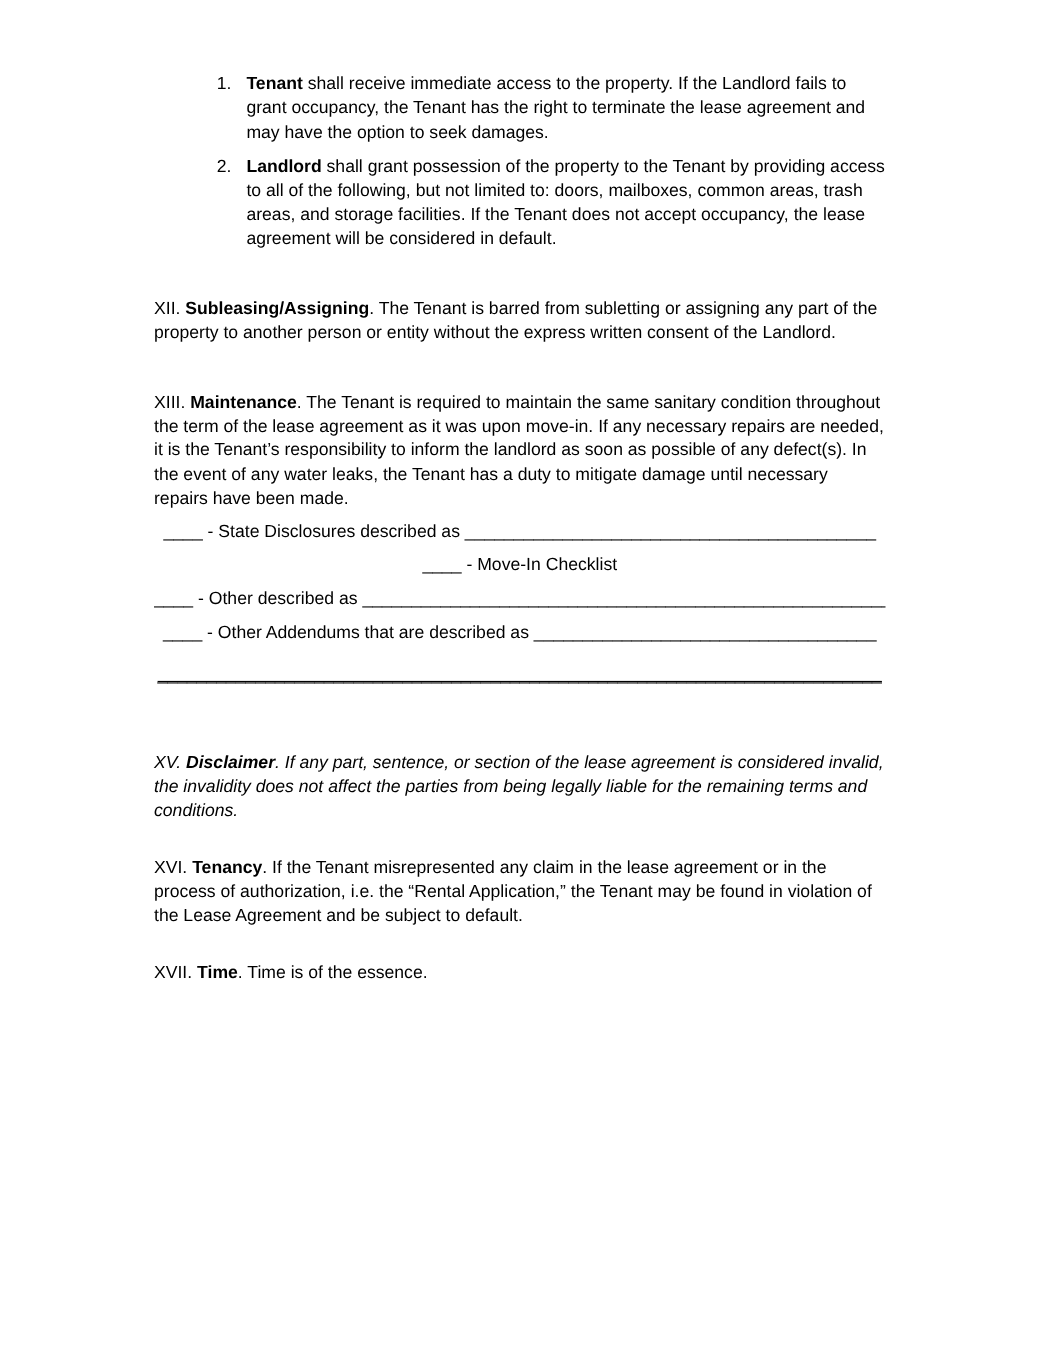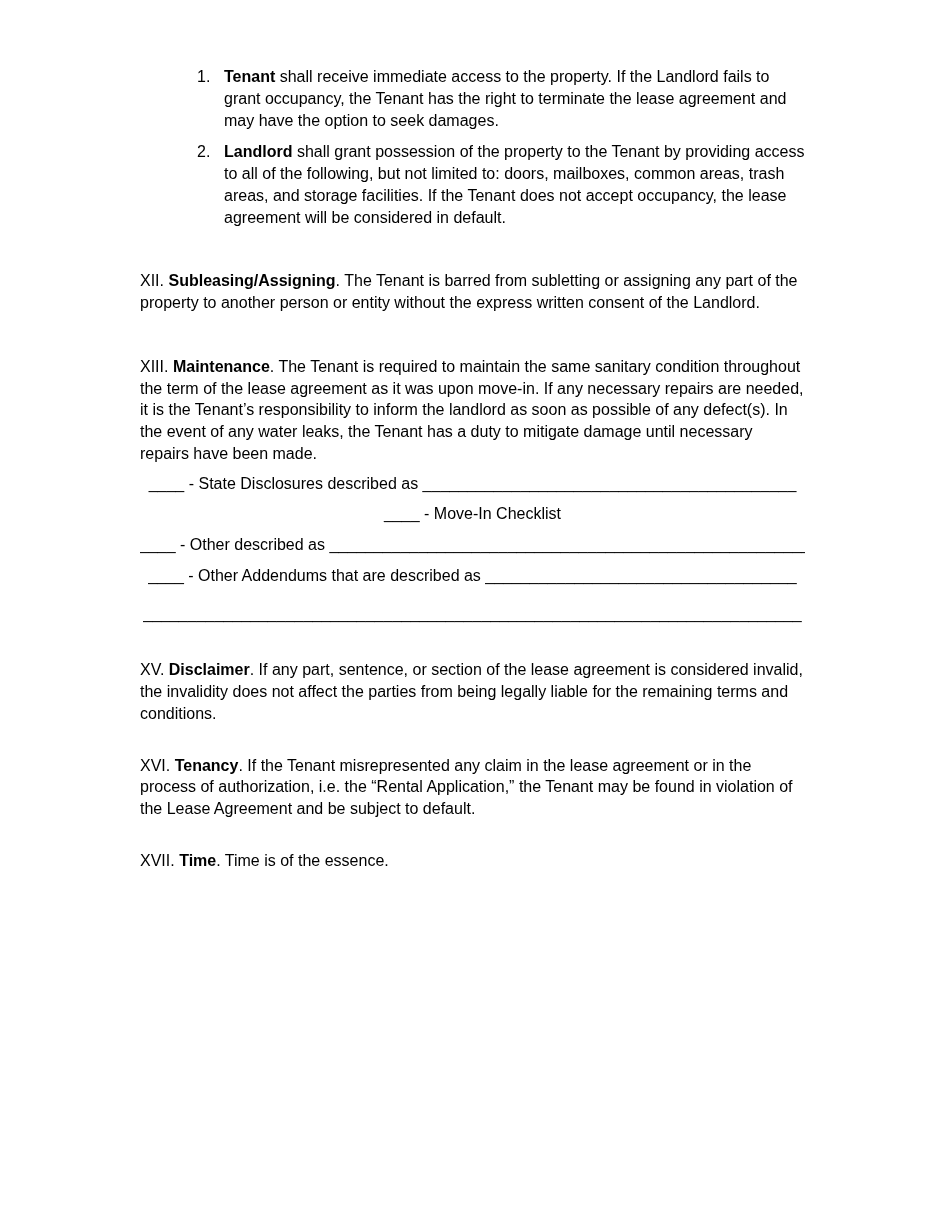--- a/index.html
+++ b/index.html
@@ -23,29 +23,29 @@
     color: #000000;
     background: #ffffff;
   }
   p { margin: 0; }
   .occ-list { margin-left: 57px; }
   .occ-item { display: flex; margin-bottom: 10px; }
   .occ-num { width: 27px; flex: 0 0 27px; }
   .occ-text { flex: 1 1 auto; }
   .section { margin-top: 42px; }
   .section.tight { margin-top: 30px; }
-  .section.first-tight { margin-top: 35px; }
+  .section.first-tight { margin-top: 59px; font-style: italic; }
   .blank-lines { margin-top: 8px; }
   .blank-line {
     margin-bottom: 9px;
     white-space: nowrap;
     overflow: hidden;
     text-align: center;
   }
-  .blank-line.full { margin-top: 16px; margin-bottom: 16px; }
+  .blank-line.full { margin-top: 16px; margin-bottom: 16px; text-decoration: underline; }
   b { font-weight: 700; }
 </style>
 </head>
 <body>
 
 <div class="page">
 
   <div class="occ-list">
     <div class="occ-item">
       <span class="occ-num">1.</span>

